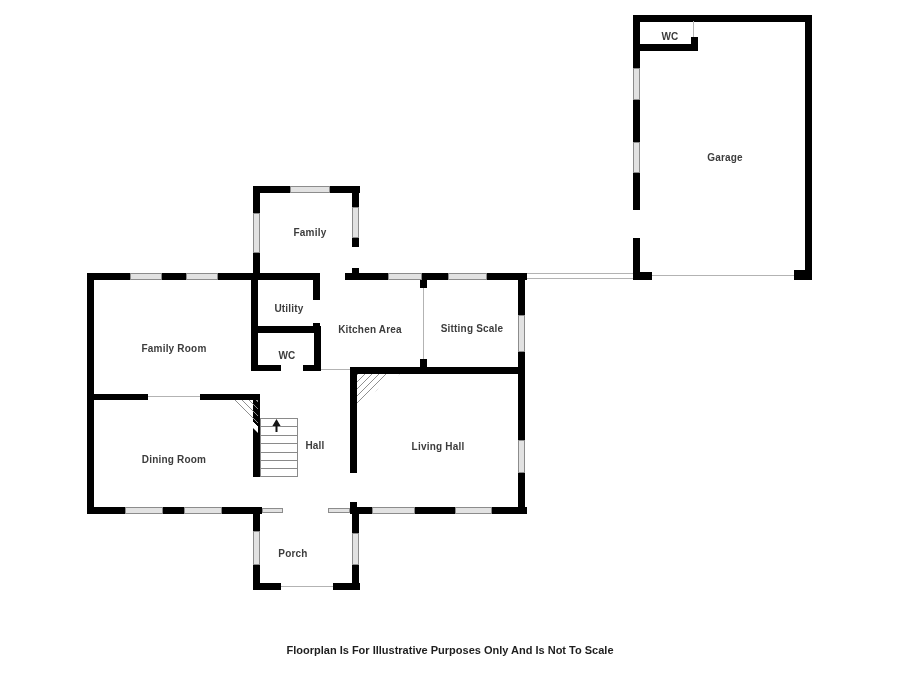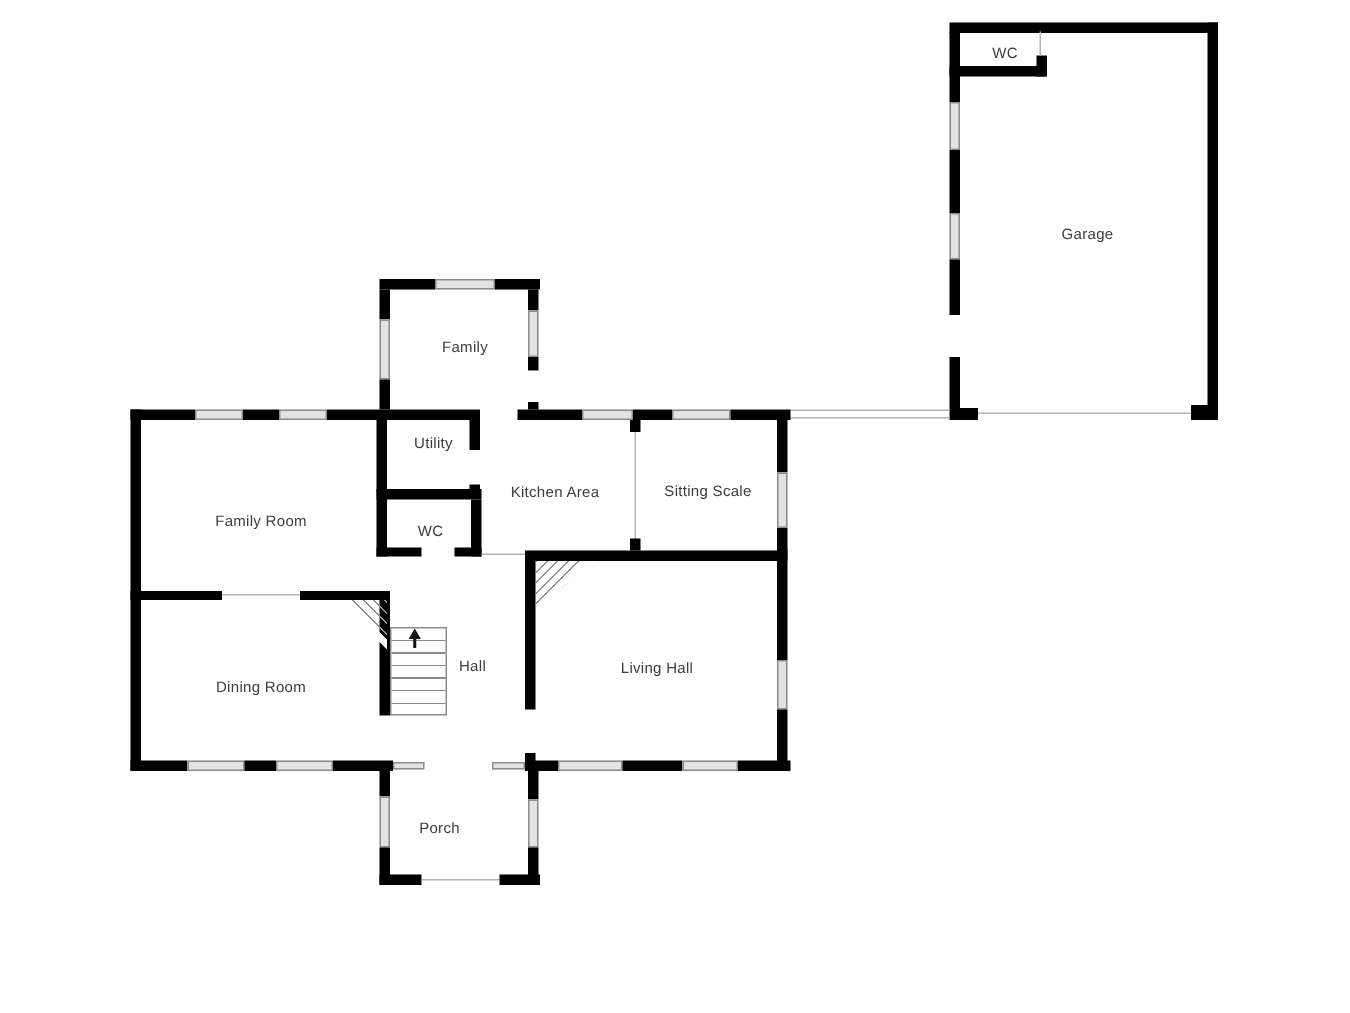--- a/index.html
+++ b/index.html
@@ -1,17 +1,17 @@
 <!DOCTYPE html>
 <html style="--background: #ffffff; --wall: #000000; --window-fill: #e2e2e2; --window-edge: #8c8c8c; --opening-line: #b3b3b3; --label-color: #3c3c3c; --caption-color: #1e1e1e;"><head>
 <meta charset="utf-8">
 <style>
   html,body{margin:0;padding:0;}
   body{background:var(--background,#fff);font-family:"Liberation Sans","DejaVu Sans",sans-serif;}
-  #floorplan{position:relative;width:900px;height:675px;background:var(--background,#fff);overflow:hidden;}
+  #floorplan{position:relative;width:900px;height:675px;background:var(--background,#fff);overflow:hidden;font-weight:bold;}
   .w{position:absolute;background:var(--wall,#000);}
   .win{position:absolute;background:var(--window-fill,#e2e2e2);border:1px solid var(--window-edge,#8c8c8c);box-sizing:border-box;}
   .ln{position:absolute;background:var(--opening-line,#b3b3b3);}
   .lbl{position:absolute;transform:translate(-50%,-50%);font-size:10px;letter-spacing:.2px;color:var(--label-color,#3c3c3c);white-space:nowrap;}
   .stairs{position:absolute;box-sizing:border-box;border:1px solid #8a8a8a;background-color:#fff;background-image:repeating-linear-gradient(to bottom,transparent 0 7.4px,#8a8a8a 7.4px 8.4px);}
   .hatch{position:absolute;}
   #hatch-left{background:linear-gradient(45deg,rgba(255,255,255,0) 40%,#fff 40%,#fff 60%,rgba(255,255,255,0) 60%),repeating-linear-gradient(45deg,#909090 0 1px,transparent 1px 5px);clip-path:polygon(0 0,100% 0,100% 100%);}
   #hatch-right{background:linear-gradient(135deg,rgba(255,255,255,0) 40%,#fff 40%,#fff 60%,rgba(255,255,255,0) 60%),repeating-linear-gradient(135deg,#909090 0 1px,transparent 1px 5px);clip-path:polygon(0 0,100% 0,0 100%);}
   .caption{position:absolute;transform:translate(-50%,-50%);font-size:11px;color:var(--caption-color,#1e1e1e);white-space:nowrap;}
   .arrow{position:absolute;}
@@ -116,24 +116,25 @@
   <div class="stairs" style="left:260px;top:418px;width:38px;height:59px"></div>
   <svg class="arrow" style="left:272px;top:419px" width="9" height="13" viewBox="0 0 9 13">
       <path d="M4.5 0 L8.6 7 L5.5 7 L5.5 13 L3.5 13 L3.5 7 L0.4 7 Z" fill="#151515"></path>
     </svg>
   <div class="hatch" id="hatch-left" style="left:225px;top:400px;width:33px;height:33px"></div>
   <div class="hatch" id="hatch-right" style="left:357px;top:374px;width:43px;height:30px"></div>
 
   <div class="lbl" style="left:670px;top:36px">WC</div>
   <div class="lbl" style="left:725px;top:157px">Garage</div>
   <div class="lbl" style="left:310px;top:232px">Family</div>
-  <div class="lbl" style="left:289px;top:296px">Utility</div>
+  <div class="lbl" style="left:289px;top:308px">Utility</div>
   <div class="lbl" style="left:370px;top:329px">Kitchen Area</div>
   <div class="lbl" style="left:472px;top:328px">Sitting Scale</div>
   <div class="lbl" style="left:174px;top:348px">Family Room</div>
   <div class="lbl" style="left:287px;top:355px">WC</div>
   <div class="lbl" style="left:315px;top:445px">Hall</div>
   <div class="lbl" style="left:438px;top:446px">Living Hall</div>
   <div class="lbl" style="left:174px;top:459px">Dining Room</div>
   <div class="lbl" style="left:293px;top:553px">Porch</div>
 
+  <div class="caption" style="left:450px;top:650px">Floorplan Is For Illustrative Purposes Only And Is Not To Scale</div>
 
 </div>
 
 </body></html>

